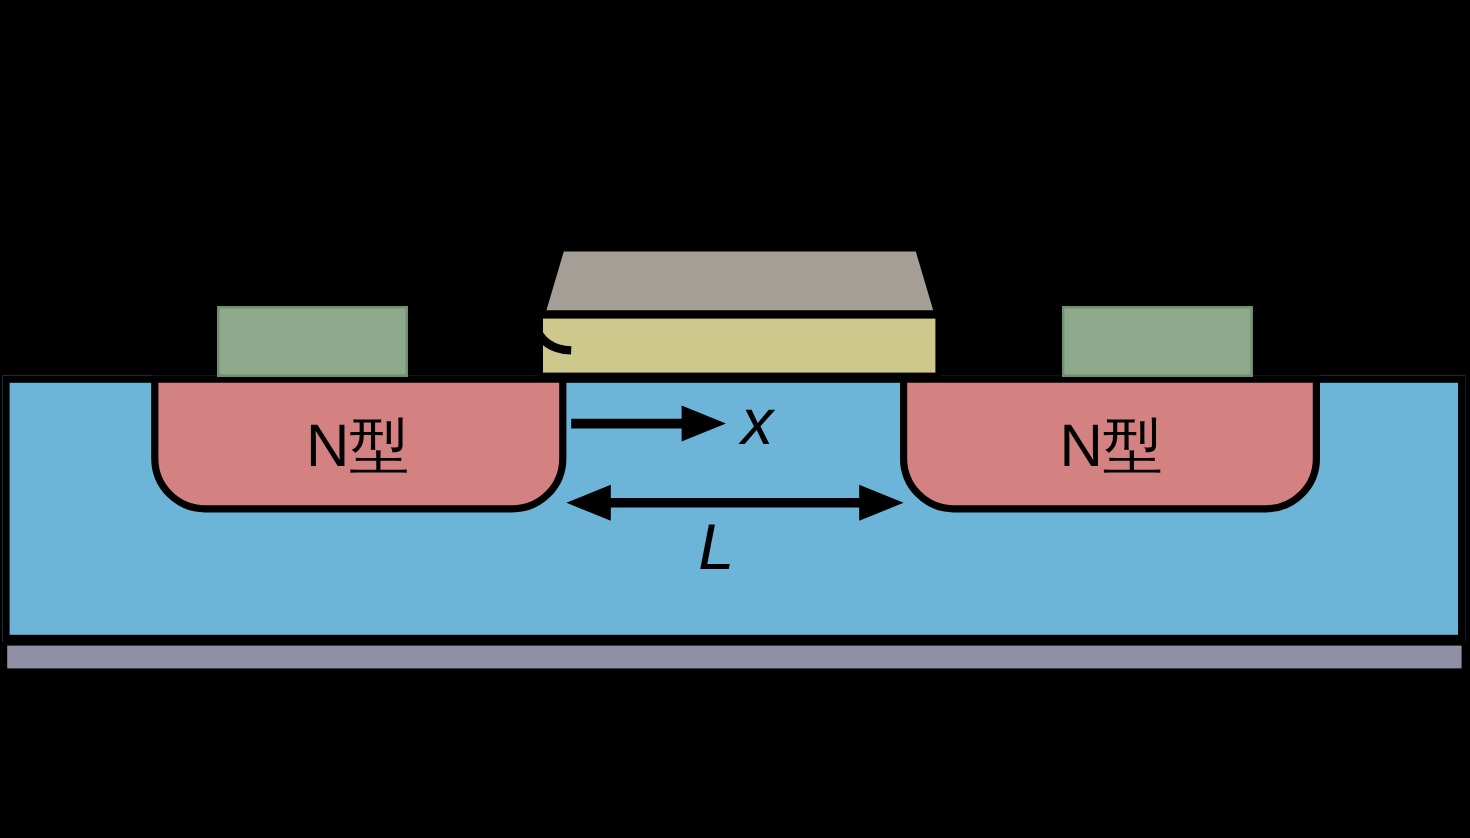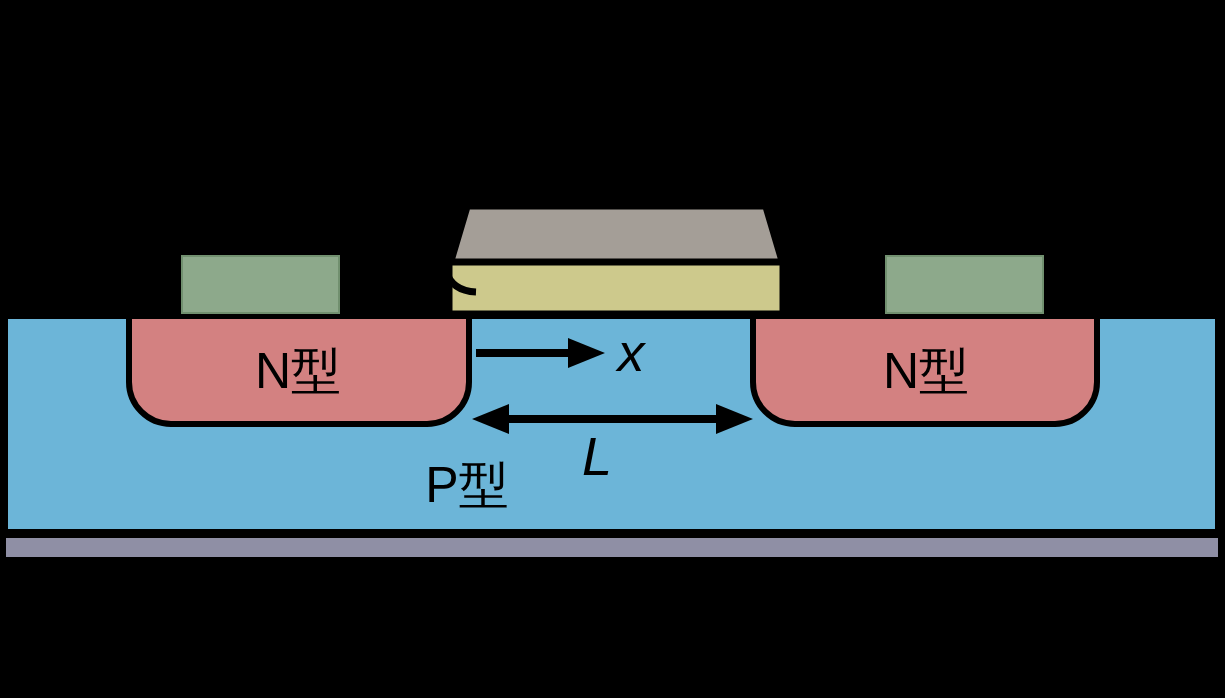--- a/index.html
+++ b/index.html
@@ -78,17 +78,16 @@
 
     <g>
       <line x1="502" y1="419" x2="724" y2="419" stroke="#000" stroke-width="8"></line>
       <polygon points="472,419 509,404 509,434" fill="#000"></polygon>
       <polygon points="753,419 716,404 716,434" fill="#000"></polygon>
     </g>
   </svg>
 
   <span class="label n-left">N型</span>
   <span class="label n-right">N型</span>
-  <span class="label p">P型</span>
   <span class="label math x-axis">x</span>
   <span class="label math chan-len">L</span>
 
 </div>
 
 </body></html>

